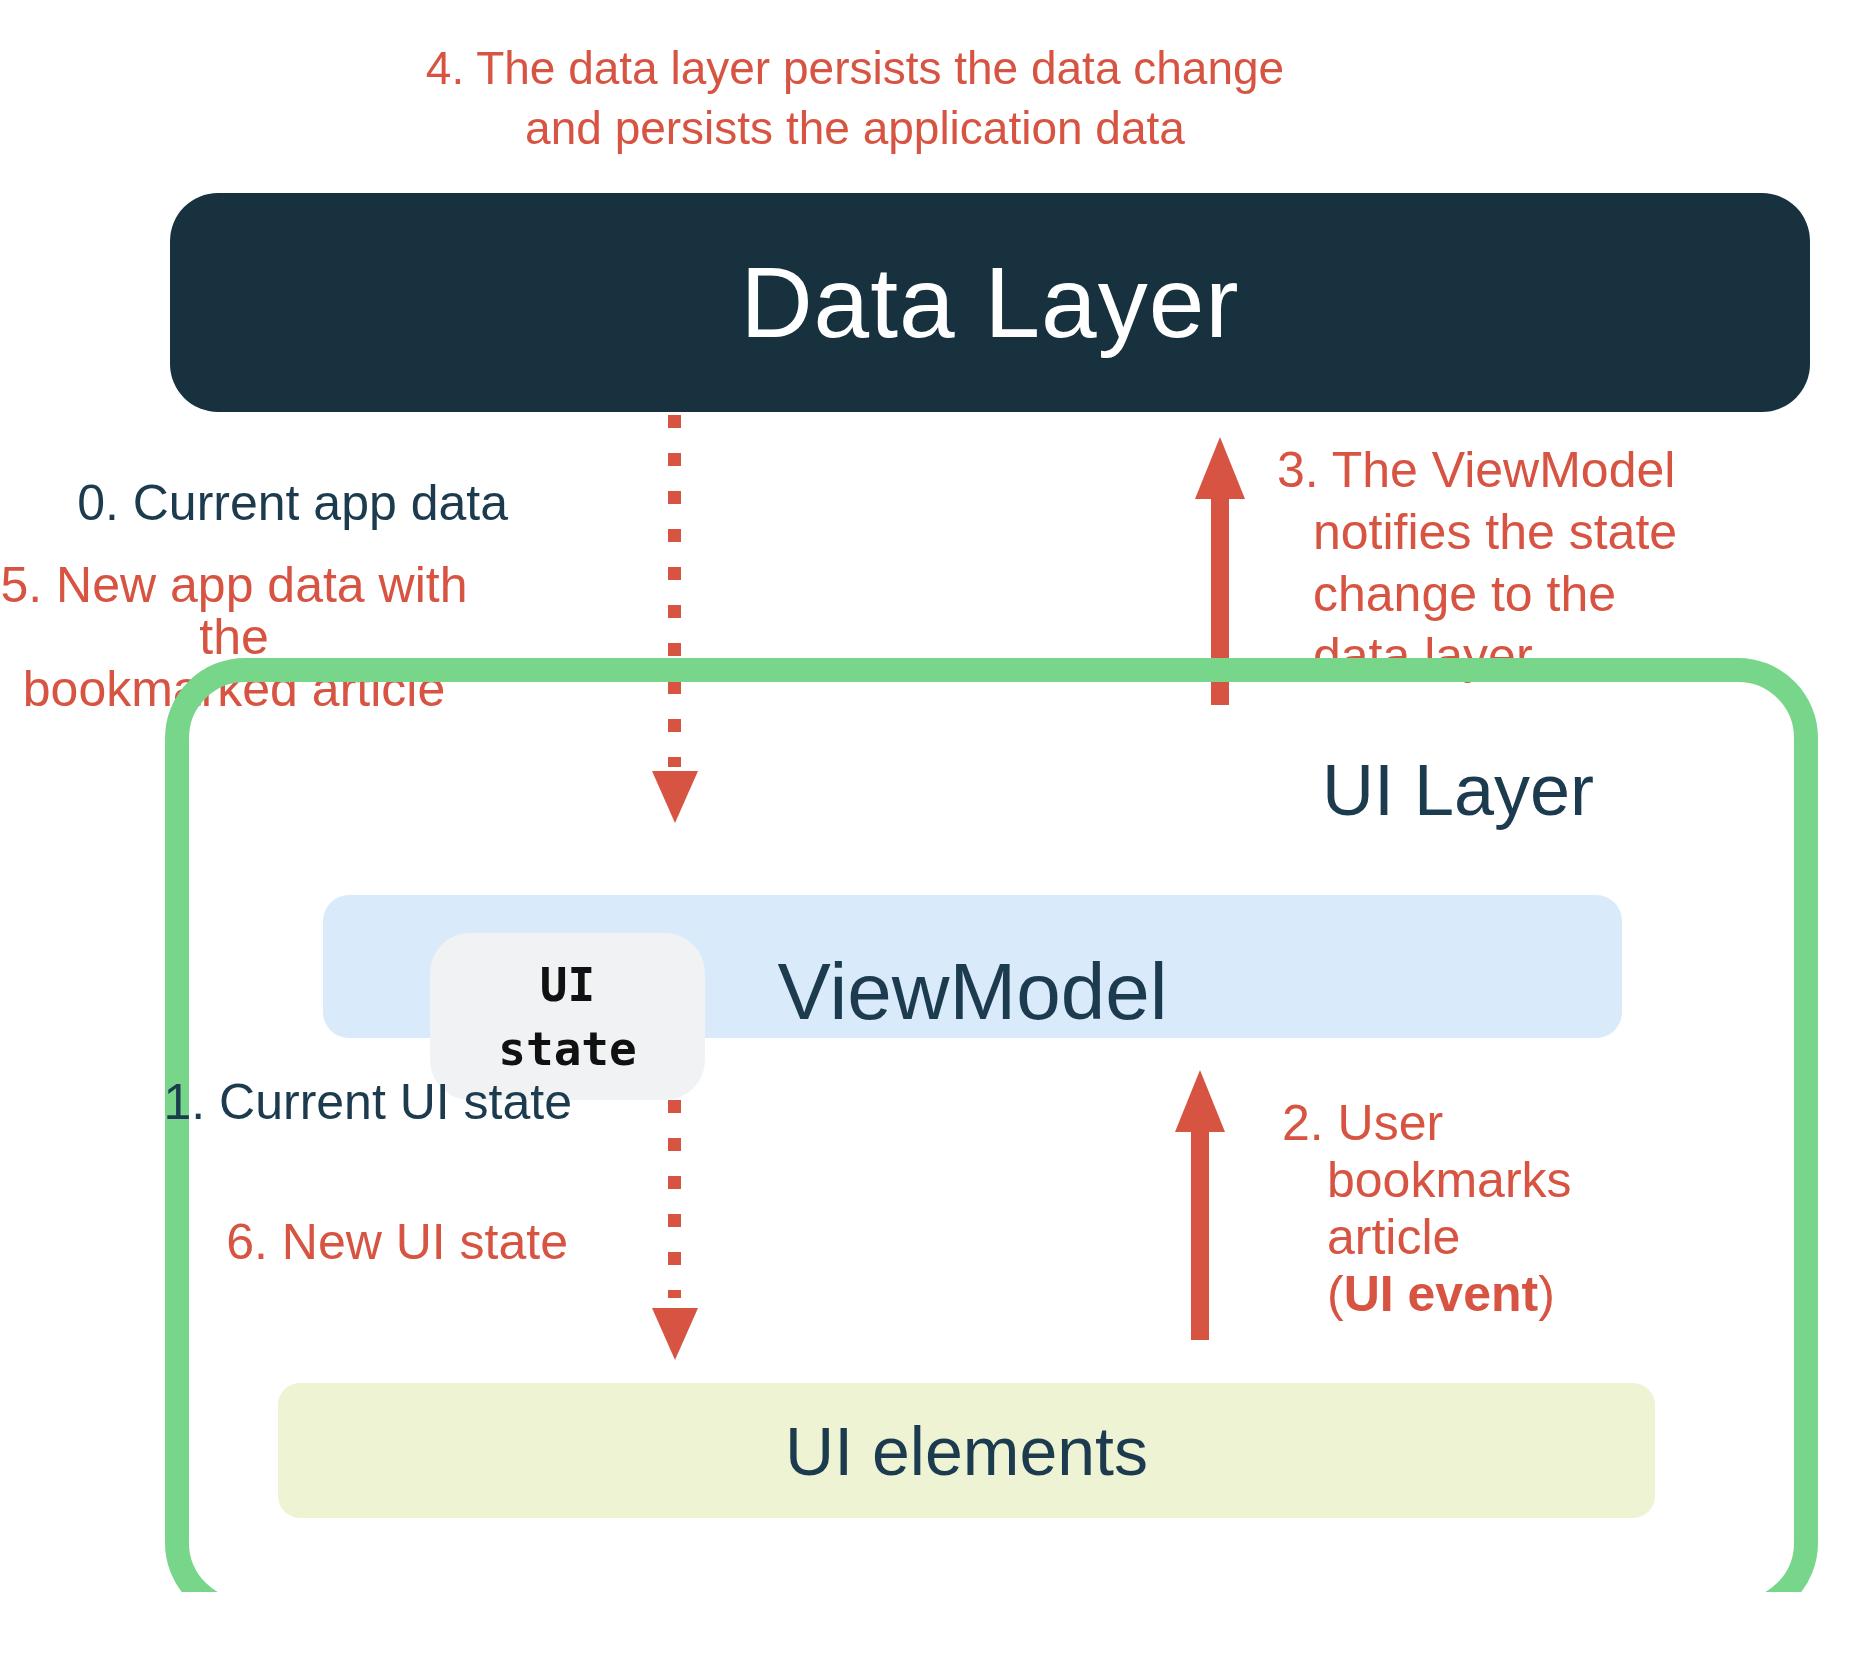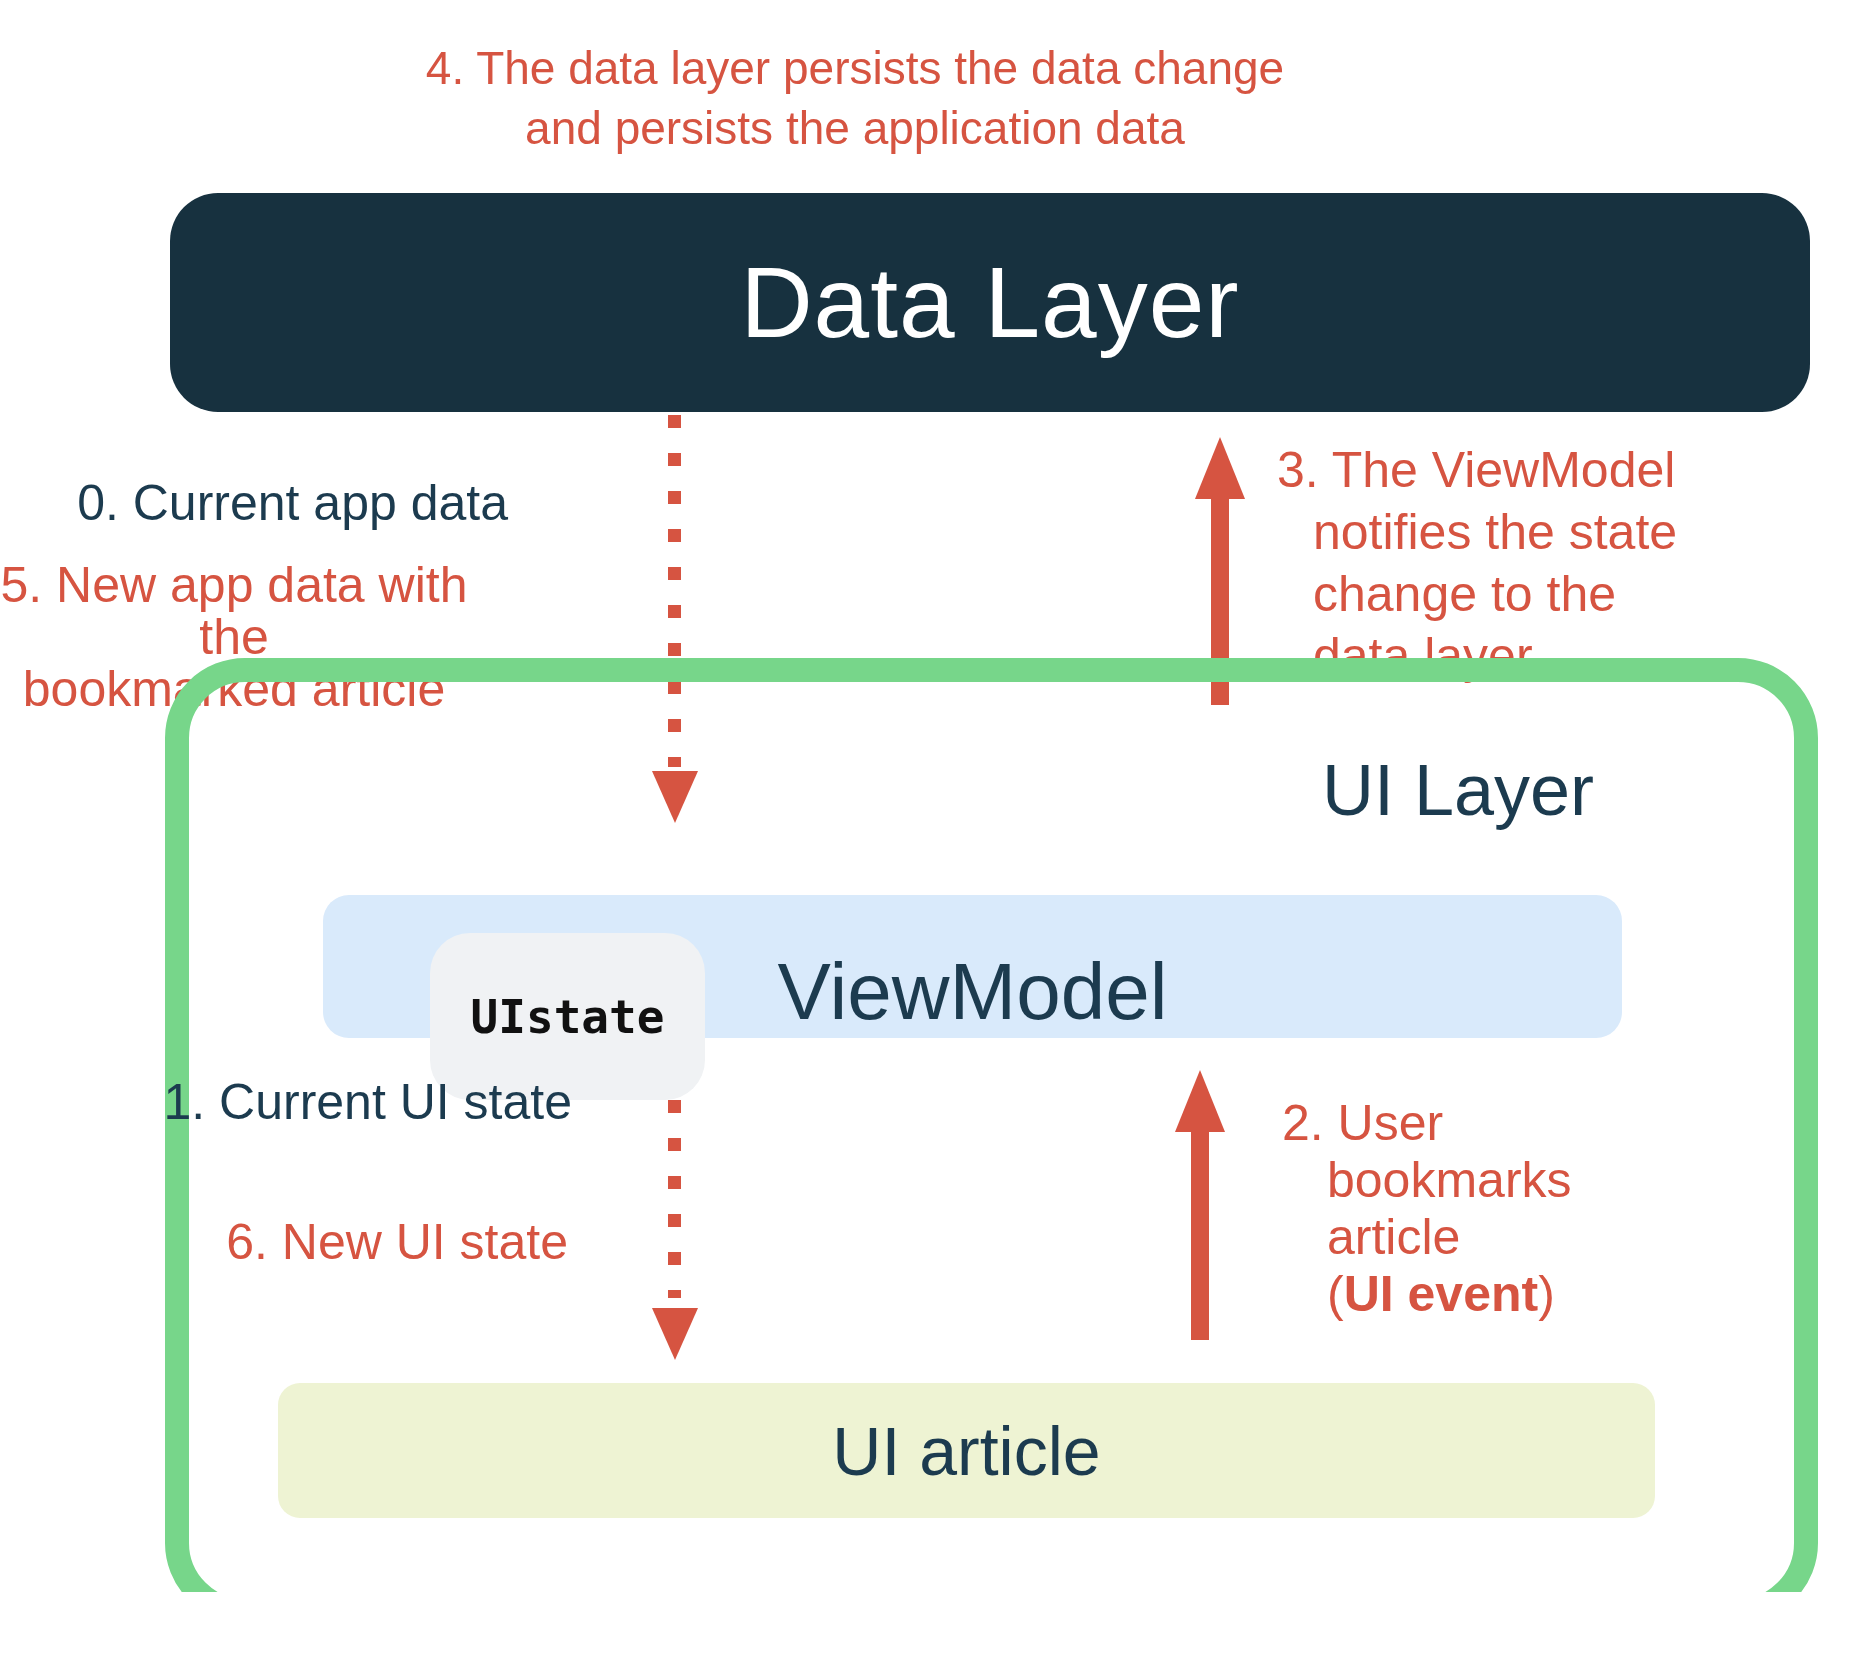--- a/index.html
+++ b/index.html
@@ -36,21 +36,21 @@
   
   .viewmodel-box{
     left:323px; top:895px; width:1299px; height:143px;
     background:var(--blue-box); border-radius:26px;
     display:flex; align-items:flex-end; justify-content:center;
   }
   .viewmodel-box .vm-label{ color:var(--navy); font-size:80px; }
   .ui-state-badge{
     left:430px; top:933px; width:275px; height:167px;
     background:var(--gray-badge); border-radius:40px;
-    display:flex; flex-direction:row; align-items:center; justify-content:center;
+    display:flex; flex-direction:column; align-items:center; justify-content:center;
     font-family:"DejaVu Sans Mono", monospace; font-weight:700;
     color:#111; font-size:46px; line-height:64px; text-align:center;
   }
   
   .ui-elements-box{
     left:278px; top:1383px; width:1377px; height:135px;
     background:var(--yellow-box); border-radius:22px;
     display:flex; align-items:center; justify-content:center;
   }
   .ui-elements-box .ue-label{ color:var(--navy); font-size:68px; }
@@ -146,16 +146,16 @@
   <div class="abs solid-shaft arrow2-shaft"></div>
 
   <div class="abs note red-text step2">
     <div>2. User</div>
     <div class="cont">bookmarks</div>
     <div class="cont">article</div>
     <div class="cont"><span>(</span><span class="bold">UI event</span><span>)</span></div>
   </div>
 
   <div class="abs ui-elements-box">
-    <div class="ue-label">UI article</div>
+    <div class="ue-label">UI elements</div>
   </div>
 
 </div>
 
 </body></html>

